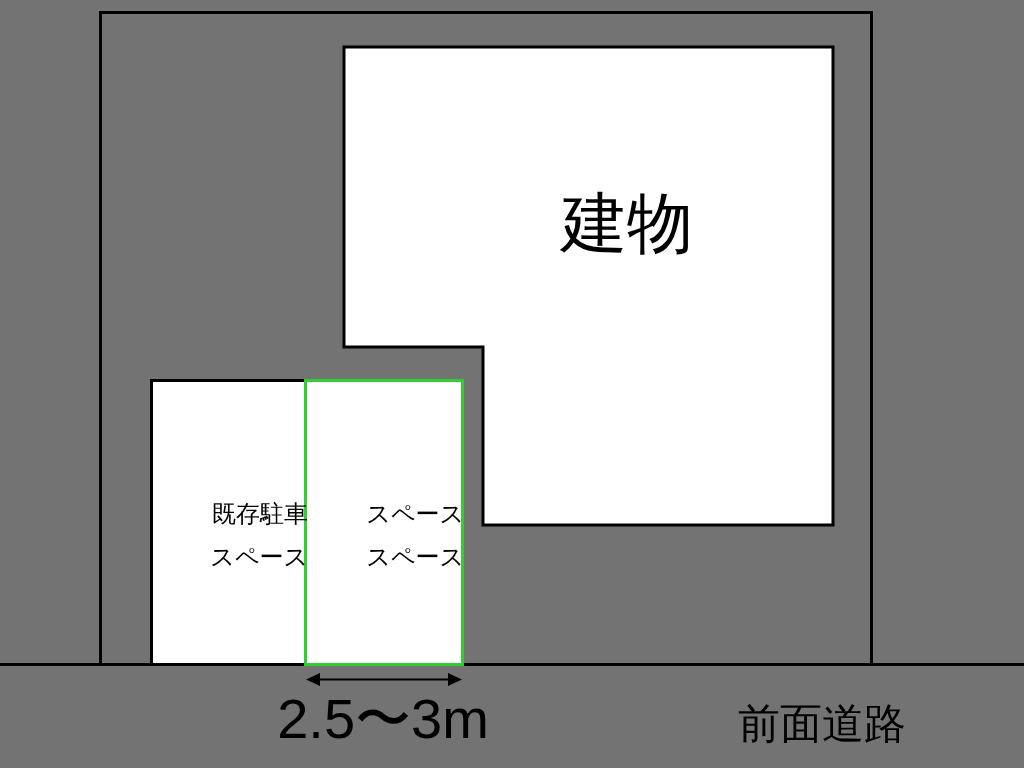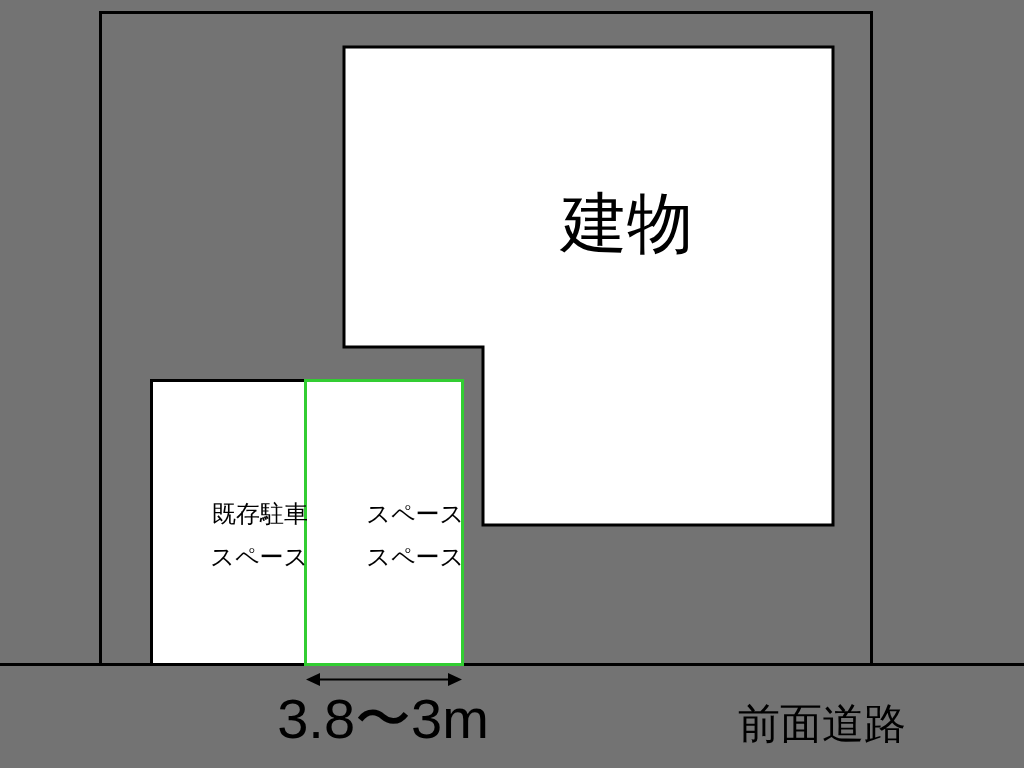--- a/index.html
+++ b/index.html
@@ -122,17 +122,17 @@
   <div class="parking-label existing">
     <div>既存駐車</div>
     <div>スペース</div>
   </div>
 
   <div class="parking-label additional">
     <div>スペース</div>
     <div>スペース</div>
   </div>
 
-  <div class="dimension-label">3.8〜3m</div>
+  <div class="dimension-label">2.5〜3m</div>
 
   <div class="road-label">前面道路</div>
 
 </div>
 
 </body></html>

